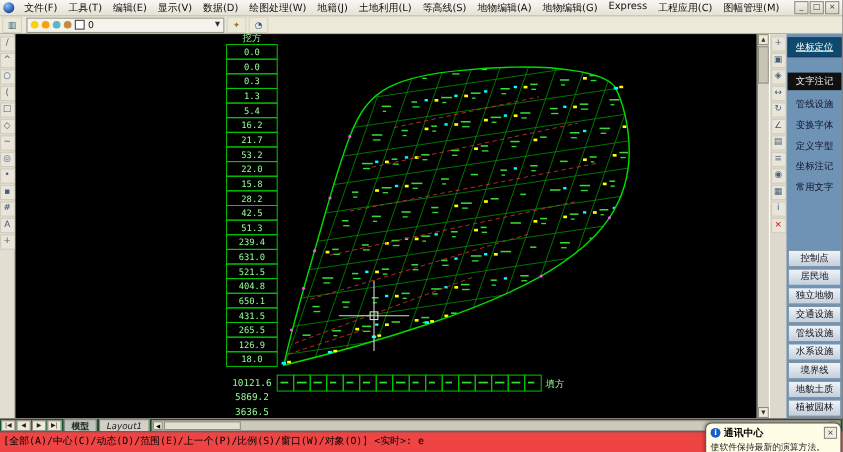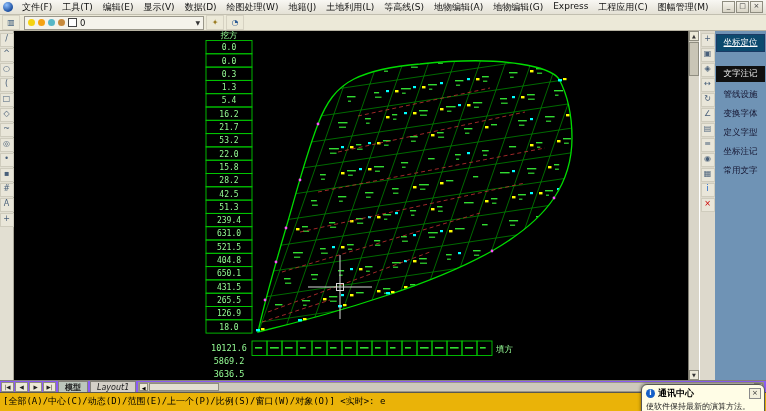--- a/index.html
+++ b/index.html
@@ -58,36 +58,36 @@
   .panel-link{background:#0c4a6e;color:#fff;text-decoration:underline;text-align:center;
     padding:2px 0;margin:3px 1px 0 1px;border:1px solid #1a3a64;white-space:nowrap;overflow:hidden;}
   .panel-title{background:#101010;color:#eee;text-align:center;padding:2px 0;margin:14px 1px 3px 1px;
     white-space:nowrap;overflow:hidden;}
   .panel-items{display:flex;flex-direction:column;}
   .panel-item{color:#141430;text-align:center;padding:3.5px 0;white-space:nowrap;overflow:hidden;}
   .panel-buttons{margin-top:auto;display:flex;flex-direction:column;gap:1px;padding:0 1px 1px 1px;}
   .panel-btn{background:linear-gradient(#f0f4f9,#c3cfdb);border:1px solid #7d93a8;
     text-align:center;font-size:8.5px;padding:1px 0;color:#101018;white-space:nowrap;overflow:hidden;}
   
-  .tabbar{position:absolute;left:0;right:0;top:380px;height:12px;background:#8b5cf6;
+  .tabbar{position:absolute;left:0;right:0;top:380px;height:12px;background:#14532d;
     border-top:1px solid #84827a;display:flex;align-items:center;font-size:8px;box-sizing:border-box;}
   .tnbtn{width:13px;height:10px;border:1px solid #8f8d80;background:#ece9d8;font-size:5.5px;
     text-align:center;line-height:9px;color:#222;box-sizing:border-box;margin-left:1px;}
   .tab{padding:0 6px;height:11px;line-height:11px;border:1px solid #84827a;border-bottom:none;
     background:#d4d0c8;color:#222;margin-left:2px;white-space:nowrap;}
   .tab.active{background:#bcc6bc;font-weight:bold;}
   .tab.layout{font-style:italic;}
   .hscroll{flex:1;height:10px;background:#cdc9bc;border:1px solid #9a968a;margin:0 2px;
     position:relative;box-sizing:border-box;}
   .hthumb{position:absolute;left:10px;top:0;width:70px;height:8px;background:#e2dfd2;
     border:1px solid #8f8d80;box-sizing:border-box;}
   .harrow{position:absolute;top:0;width:9px;height:8px;background:#ece9d8;border:1px solid #8f8d80;
     font-size:5px;line-height:8px;text-align:center;box-sizing:border-box;}
   
-  .cmdline{position:absolute;left:0;right:0;top:392px;height:19px;background:#eab308;
+  .cmdline{position:absolute;left:0;right:0;top:392px;height:19px;background:#ef4444;
     border-top:1px solid #5a5850;font-family:"DejaVu Sans Mono","Liberation Mono",monospace;
     font-size:9px;color:#000;padding:2px 12px 0 3px;box-sizing:border-box;white-space:nowrap;}
   
   .balloon{position:absolute;right:1px;top:384px;width:122px;height:27px;background:#fffde6;
     border:1px solid #565656;border-radius:6px 6px 0 0;z-index:20;
     box-shadow:-1px -1px 3px rgba(0,0,0,.3);overflow:hidden;}
   .balloon-head{display:flex;align-items:center;gap:3px;padding:2px 3px 1px 4px;}
   .info-icon{width:9px;height:9px;border-radius:50%;background:#1560c8;color:#fff;font-size:7px;
     line-height:9px;text-align:center;font-weight:bold;flex:0 0 auto;}
   .balloon-title{font-weight:bold;font-size:9px;color:#000;}
@@ -753,20 +753,31 @@
 <div class="panel">
   <div class="panel-link">坐标定位</div>
   <div class="panel-title">文字注记</div>
   <div class="panel-items">
       <div class="panel-item">管线设施</div>
       <div class="panel-item">变换字体</div>
       <div class="panel-item">定义字型</div>
       <div class="panel-item">坐标注记</div>
       <div class="panel-item">常用文字</div>
     </div>
+  <div class="panel-buttons">
+      <div class="panel-btn">控制点</div>
+      <div class="panel-btn">居民地</div>
+      <div class="panel-btn">独立地物</div>
+      <div class="panel-btn">交通设施</div>
+      <div class="panel-btn">管线设施</div>
+      <div class="panel-btn">水系设施</div>
+      <div class="panel-btn">境界线</div>
+      <div class="panel-btn">地貌土质</div>
+      <div class="panel-btn">植被园林</div>
+    </div>
 </div>
 
 <div class="tabbar">
   <div style="display:flex;">
       <span class="tnbtn">|◀</span>
       <span class="tnbtn">◀</span>
       <span class="tnbtn">▶</span>
       <span class="tnbtn">▶|</span>
     </div>
   <span class="tab active">模型</span>

